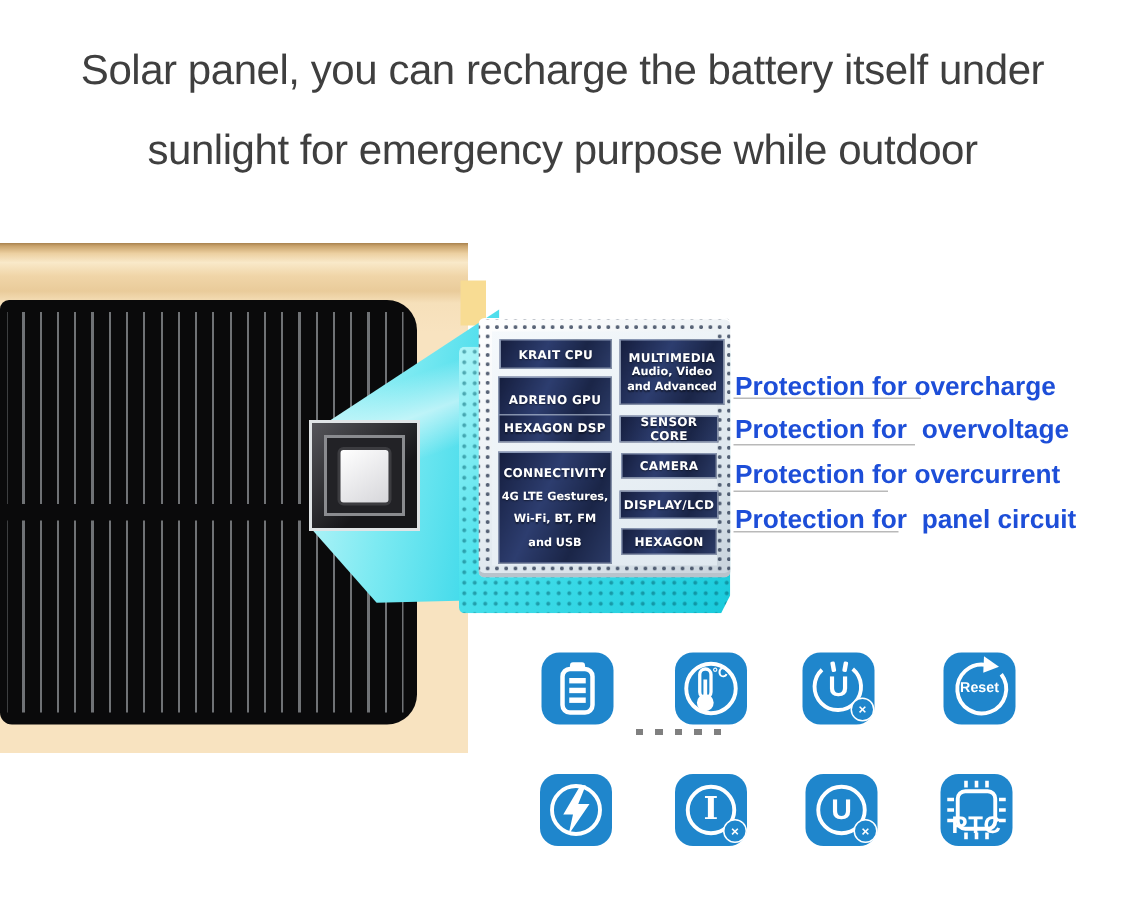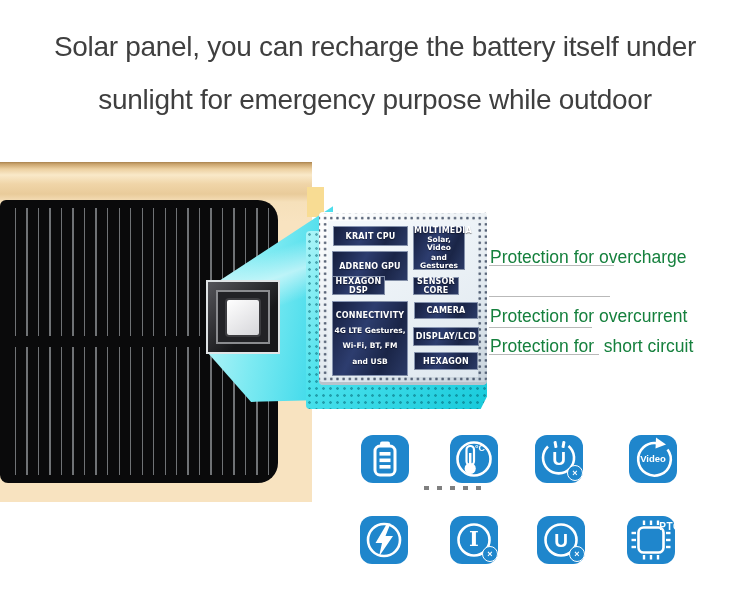--- a/index.html
+++ b/index.html
@@ -55,32 +55,32 @@
   .block{position:absolute;box-sizing:border-box;color:#fff;text-align:center;
     font-family:"DejaVu Sans",sans-serif;font-weight:700;
     background:linear-gradient(115deg,#151e3e 0%,#2d3d6f 40%,#1a2547 72%,#2b3a66 100%);
     border:1px solid rgba(215,228,243,.55);display:flex;flex-direction:column;
     justify-content:center;text-shadow:0 1px 1px rgba(0,0,0,.45);}
   .block .l1{font-size:8px;letter-spacing:.2px;line-height:9px;}
   .block .l2{font-size:7.5px;line-height:8.5px;margin-top:1px;}
   #blk-connectivity{justify-content:space-evenly;padding:3px 0;}
 
   
-  .prow{position:absolute;left:490px;font-size:17.5px;color:#15803d;white-space:pre;}
+  .prow{position:absolute;left:490px;font-size:17.5px;color:#1d4ed8;white-space:pre;font-weight:bold;}
   .uline{position:absolute;left:489px;height:1px;background:#b9b9b9;}
 
   
   .tile{position:absolute;width:48px;height:48px;background:#1f86cc;border-radius:12px;}
   .tile svg{position:absolute;left:0;top:0;}
   .glyph{position:absolute;left:0;width:100%;text-align:center;color:#fff;font-weight:bold;
     font-family:"Liberation Sans",sans-serif;line-height:1;}
   .glyph-u{top:14px;font-size:19px;}
   .glyph-i{top:12px;font-size:21px;font-family:"DejaVu Serif",serif;}
   .glyph-reset{top:19px;font-size:9.5px;}
-  .glyph-ptc{top:6px;font-size:10px;letter-spacing:.5px;margin-left:19px;}
+  .glyph-ptc{top:27px;font-size:16px;letter-spacing:.5px;}
   .glyph-degc{left:25px;width:auto;top:9px;font-size:9px;}
   .badge{position:absolute;right:0;bottom:2px;width:14px;height:14px;border-radius:50%;
     background:#1f86cc;border:1.5px solid #fff;color:#fff;font-size:9px;font-weight:bold;
     display:flex;align-items:center;justify-content:center;line-height:1;}
   .tick{position:absolute;width:3px;height:7px;background:#fff;top:6px;border-radius:1px;}
   #clip-frag{left:424px;top:486px;width:58px;height:4px;opacity:.75;
     background:repeating-linear-gradient(90deg,#555 0 5px,transparent 5px 13px);}
 </style>
 </head>
 <body>
@@ -109,55 +109,56 @@
   <div id="cyan-layer" class="abs"></div>
   <div id="board" class="abs">
     <div id="board-inner"></div>
 
     <div class="block" style="left:14px;top:14px;width:75px;height:20px;">
       <span class="l1">KRAIT CPU</span>
     </div>
     <div class="block" style="left:13px;top:39px;width:76px;height:30px;">
       <span class="l1">ADRENO GPU</span>
     </div>
-    <div class="block" style="left:13px;top:64px;width:53px;height:19px;">
+    <div class="block" style="left:13px;top:64px;width:76px;height:19px;">
       <span class="l1">HEXAGON DSP</span>
     </div>
     <div class="block" id="blk-connectivity" style="left:13px;top:89px;width:76px;height:75px;">
       <span class="l1">CONNECTIVITY</span>
       <span class="l2">4G LTE Gestures,</span>
       <span class="l2">Wi-Fi, BT, FM</span>
       <span class="l2">and USB</span>
     </div>
 
-    <div class="block" style="left:94px;top:14px;width:52px;height:44px;">
+    <div class="block" style="left:94px;top:14px;width:70px;height:44px;">
       <span class="l1">MULTIMEDIA</span>
-      <span class="l2">Solar, Video</span>
-      <span class="l2">and Gestures</span>
-    </div>
-    <div class="block" style="left:94px;top:65px;width:46px;height:18px;">
+      <span class="l2">Audio, Video</span>
+      <span class="l2">and Advanced</span>
+    </div>
+    <div class="block" style="left:94px;top:65px;width:66px;height:18px;">
       <span class="l1">SENSOR CORE</span>
     </div>
     <div class="block" style="left:95px;top:90px;width:64px;height:17px;">
       <span class="l1">CAMERA</span>
     </div>
     <div class="block" style="left:94px;top:115px;width:66px;height:19px;">
       <span class="l1">DISPLAY/LCD</span>
     </div>
     <div class="block" style="left:95px;top:140px;width:64px;height:18px;">
       <span class="l1">HEXAGON</span>
     </div>
   </div>
 
   <div class="prow" style="top:247px;">Protection for overcharge</div>
   <div class="uline" style="top:265px;width:125px;"></div>
+  <div class="prow" style="top:276px;">Protection for  overvoltage</div>
   <div class="uline" style="top:296px;width:121px;"></div>
   <div class="prow" style="top:306px;">Protection for overcurrent</div>
   <div class="uline" style="top:327px;width:103px;"></div>
-  <div class="prow" style="top:336px;">Protection for  short circuit</div>
+  <div class="prow" style="top:336px;">Protection for  panel circuit</div>
   <div class="uline" style="top:354px;width:110px;"></div>
 
   <div class="tile" style="left:361px;top:435px;">
     <svg width="48" height="48" viewBox="0 0 48 48">
       <rect x="14" y="11" width="20" height="29" rx="5" fill="none" stroke="#fff" stroke-width="3"></rect>
       <rect x="19" y="6.5" width="10" height="5" rx="2" fill="#fff"></rect>
       <rect x="18.5" y="17" width="11" height="3.6" fill="#fff"></rect>
       <rect x="18.5" y="23.5" width="11" height="3.6" fill="#fff"></rect>
       <rect x="18.5" y="30" width="11" height="3.6" fill="#fff"></rect>
     </svg>
@@ -178,21 +179,21 @@
     <div class="tick" style="left:19px;transform:rotate(-10deg);"></div>
     <div class="tick" style="left:27px;transform:rotate(10deg);"></div>
     <span class="glyph glyph-u">U</span>
     <span class="badge">×</span>
   </div>
   <div class="tile" style="left:629px;top:435px;">
     <svg width="48" height="48" viewBox="0 0 48 48">
       <path d="M 28.5 8.3 A 16.3 16.3 0 1 0 38.5 14.5" fill="none" stroke="#fff" stroke-width="2.6"></path>
       <polygon points="27,2.5 37,9.5 26.5,13.5" fill="#fff"></polygon>
     </svg>
-    <span class="glyph glyph-reset">Video</span>
+    <span class="glyph glyph-reset">Reset</span>
   </div>
   <div id="clip-frag" class="abs"></div>
 
   <div class="tile" style="left:360px;top:516px;">
     <svg width="48" height="48" viewBox="0 0 48 48">
       <circle cx="24" cy="24" r="16" fill="none" stroke="#fff" stroke-width="2.6"></circle>
       <polygon points="27,7.5 15.5,27 22,27 19,40.5 33,20 25.5,20 30.5,7.5" fill="#fff"></polygon>
     </svg>
   </div>
   <div class="tile" style="left:450px;top:516px;">

